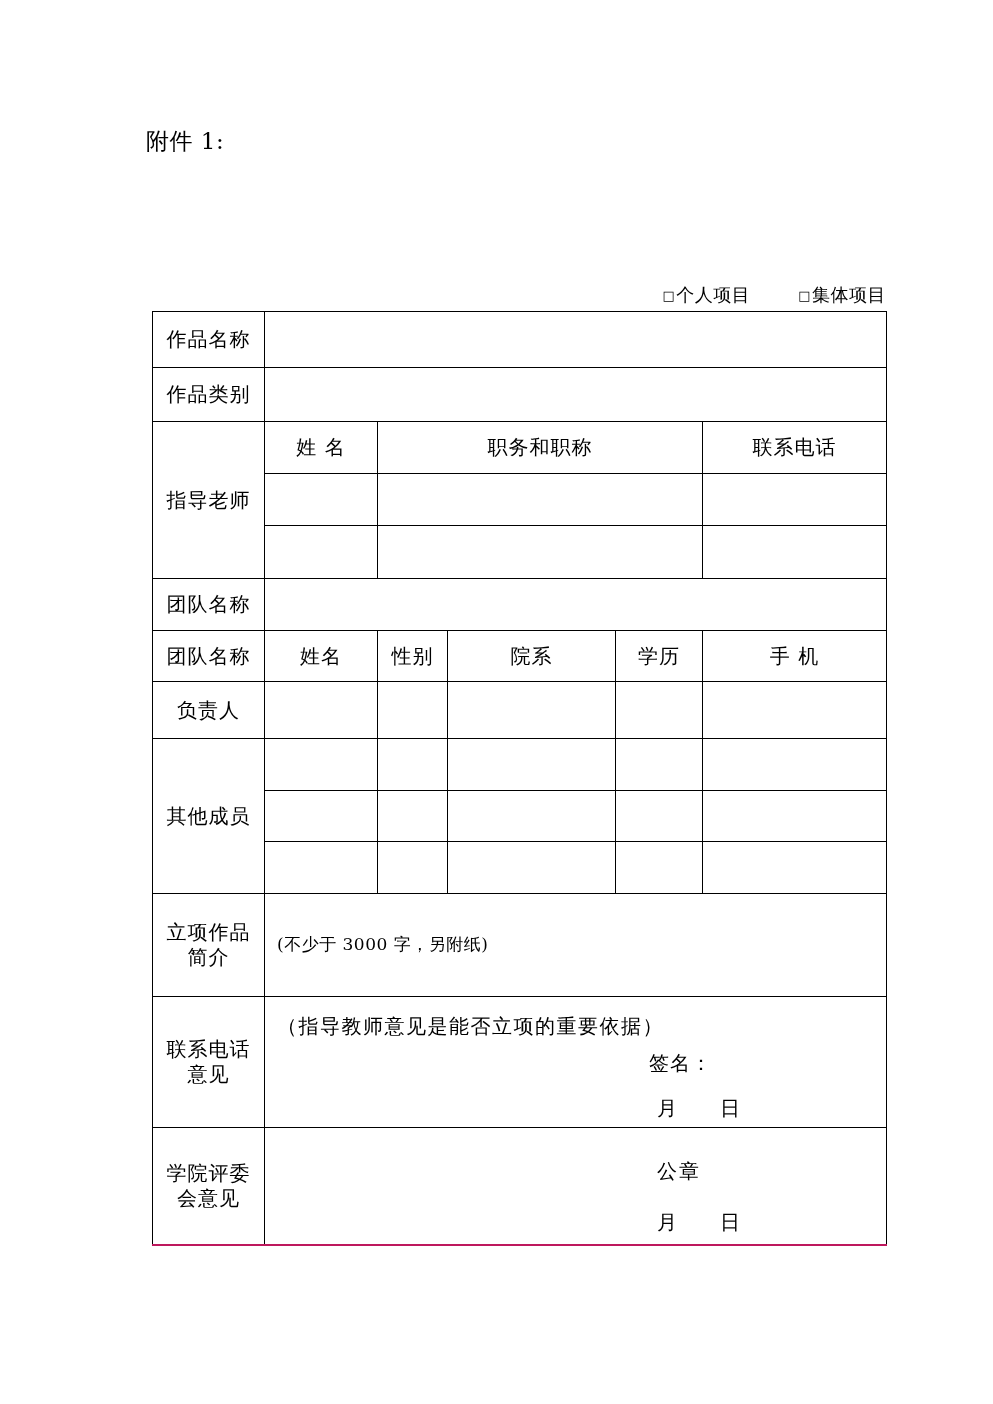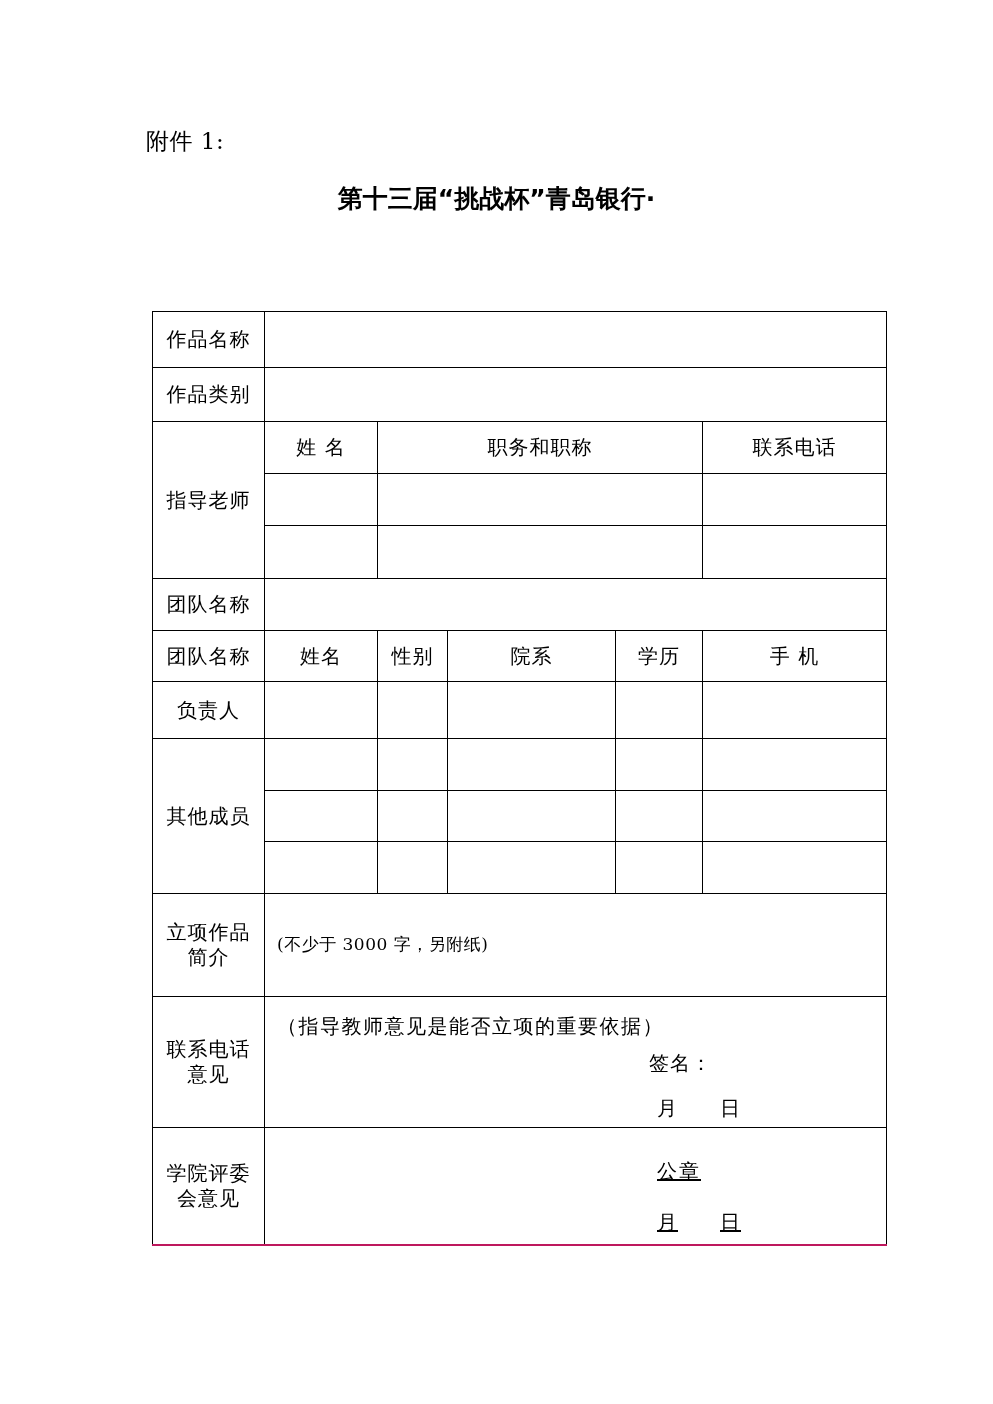--- a/index.html
+++ b/index.html
@@ -141,21 +141,20 @@
     font-size: 20px;
     white-space: nowrap;
   }
   .sig-date .gap { display: inline-block; width: 42px; }
   .stamp-block {
     position: relative;
     height: 100%;
     box-sizing: border-box;
     padding-left: 12px;
     text-align: left;
-    text-decoration: underline;
   }
   .stamp-name {
     padding-left: 380px;
     padding-top: 22px;
     font-size: 20px;
     letter-spacing: 2px;
     white-space: nowrap;
   }
   .stamp-date {
     padding-left: 380px;
@@ -173,23 +172,26 @@
     white-space: nowrap;
   }
 </style>
 </head>
 <body>
 
 <div class="page">
 
   <div class="attachment-label">附件 1:</div>
 
-  <div class="doc-title line1">第十三届“挑战杯”青岛银行·</div>
-
-
+
+
+  <div class="project-type-row">
+    <span class="project-type-item"><span class="cb-glyph">□</span><span>个人项目</span></span>
+    <span class="project-type-item"><span class="cb-glyph">□</span><span>集体项目</span></span>
+  </div>
 
   <table class="form-table">
     <colgroup>
       <col style="width:112px">
       <col style="width:113px">
       <col style="width:70px">
       <col style="width:168px">
       <col style="width:87px">
       <col style="width:184px">
     </colgroup>

